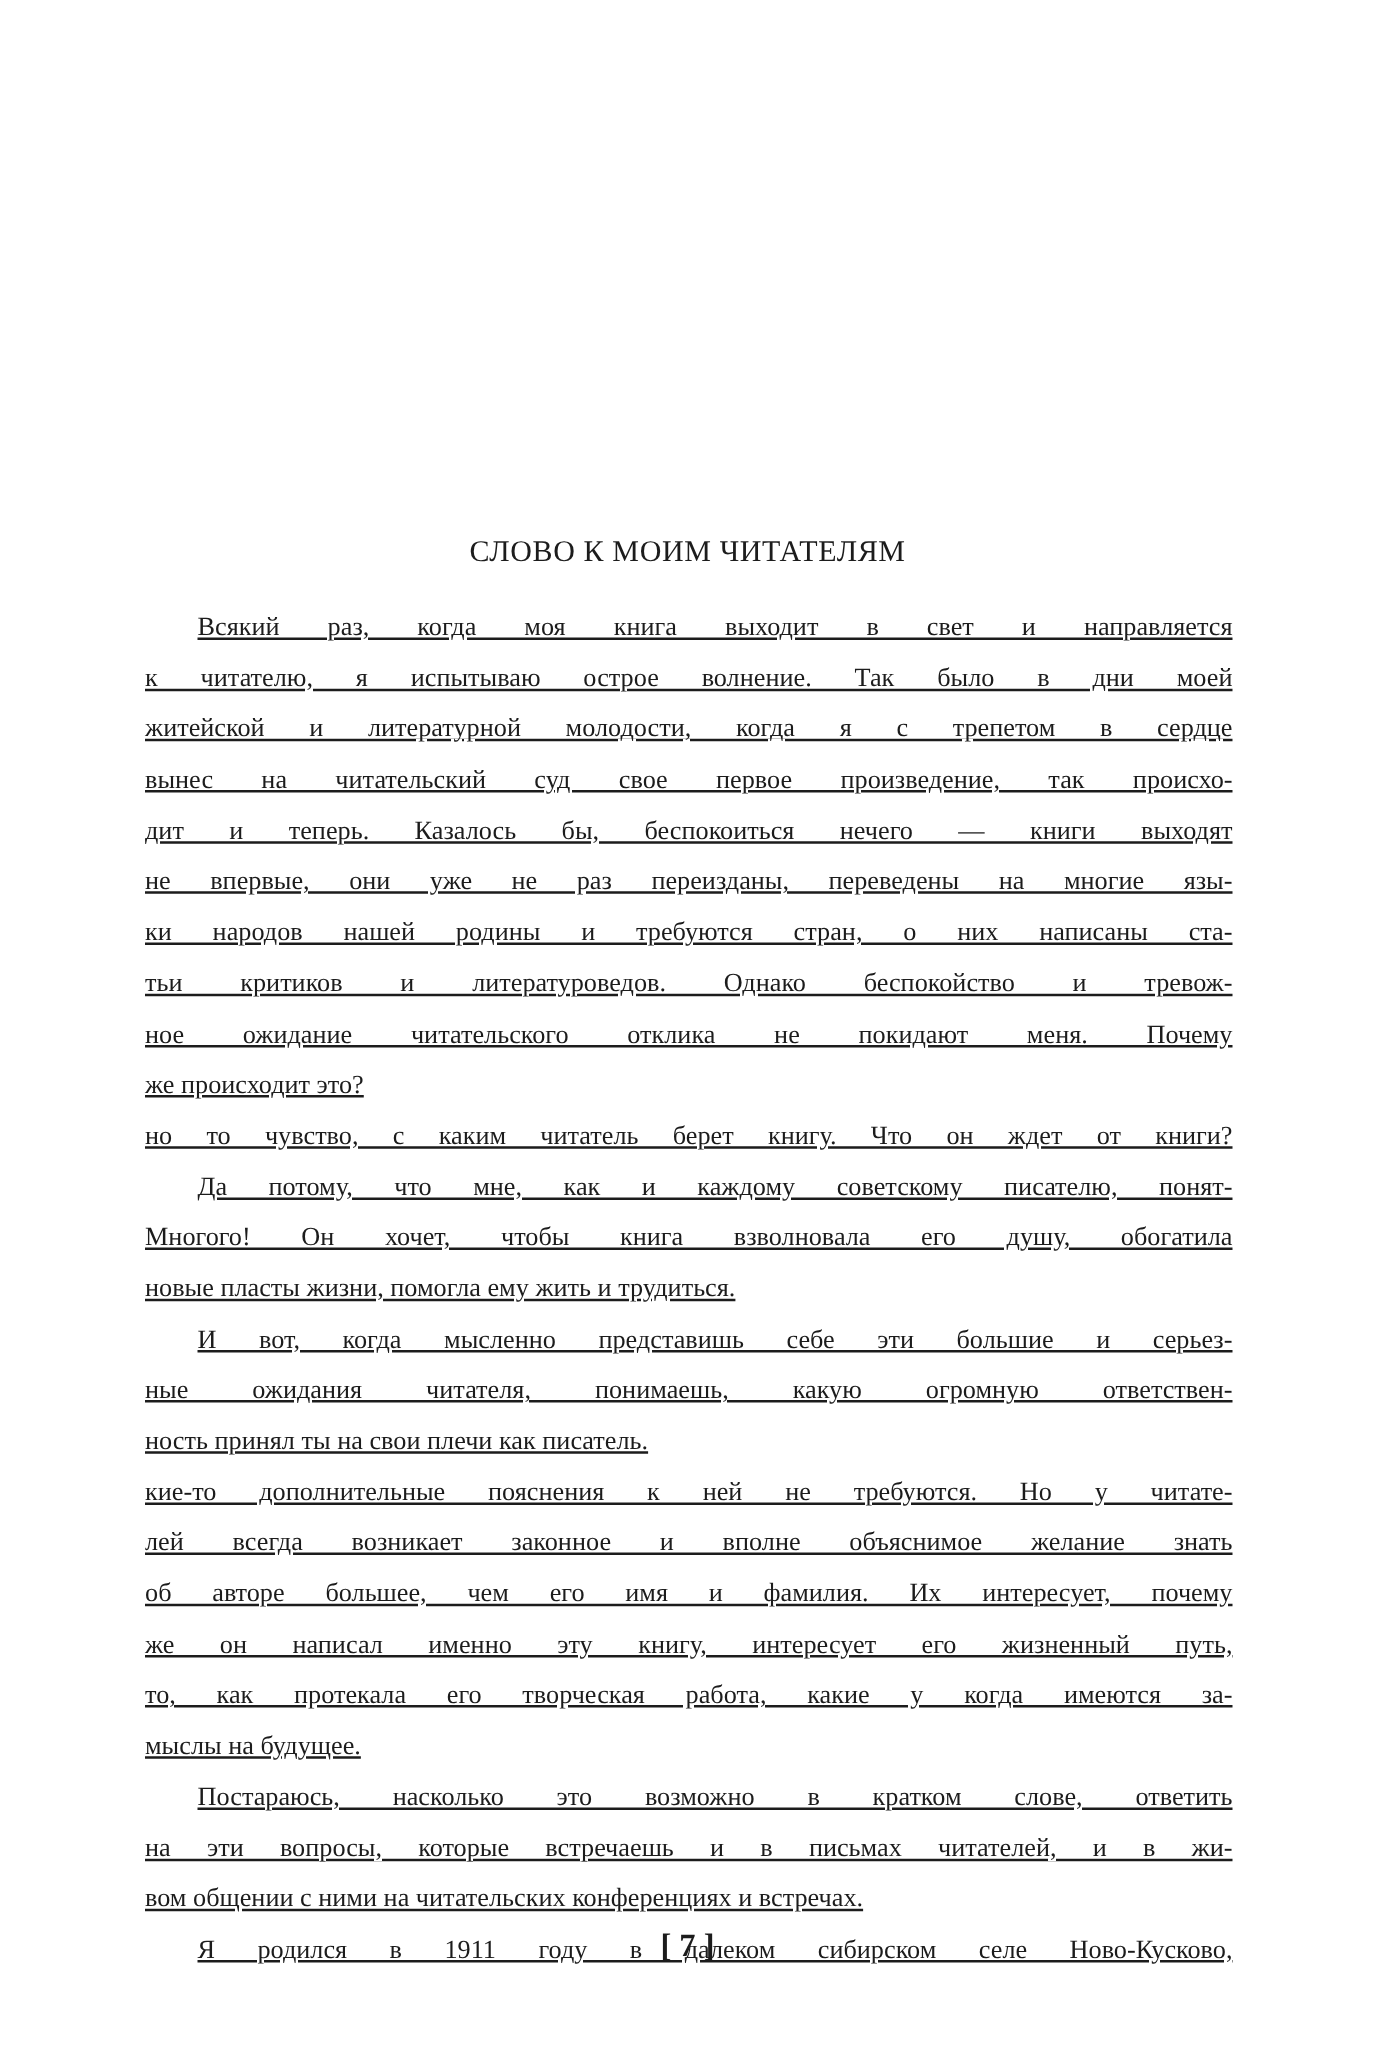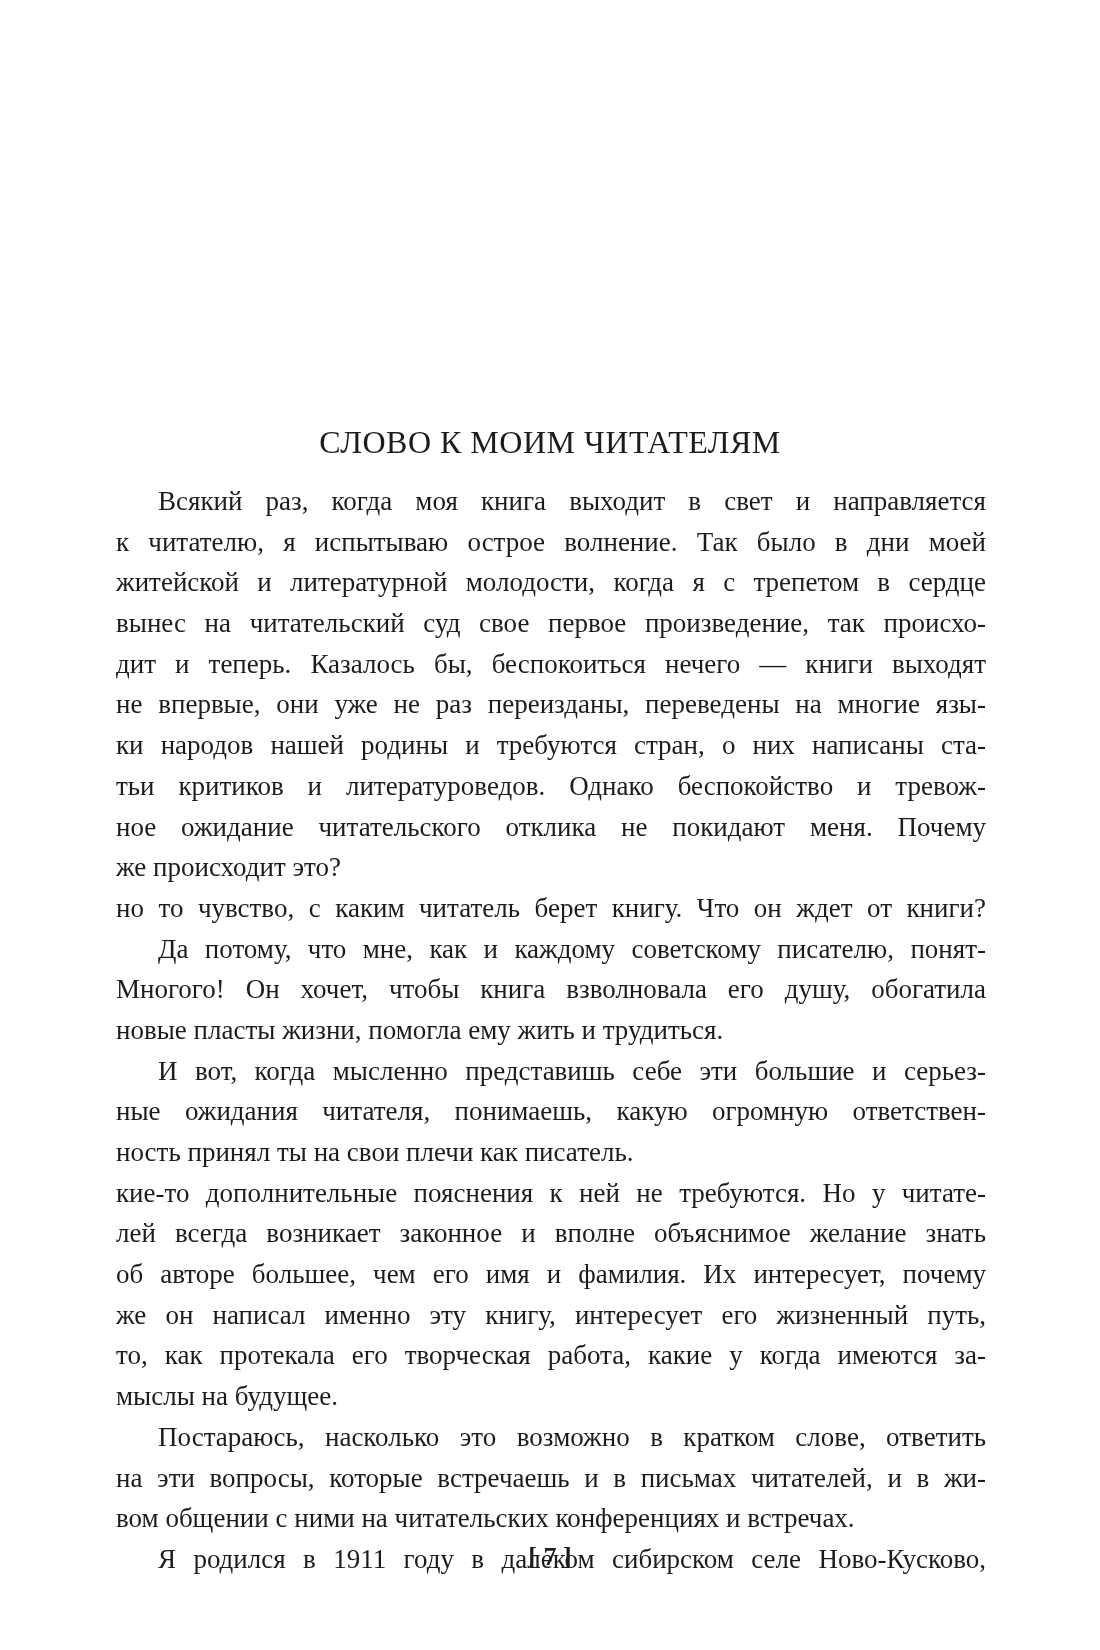--- a/index.html
+++ b/index.html
@@ -20,40 +20,41 @@
       left: 0; top: 0;
       width: 1100px;
       height: 1650px;
     }
     .title {
       position: absolute;
       top: 424px;
       left: 0;
       width: 1100px;
       text-align: center;
-      font-size: 32px;
+      font-size: 24px;
       letter-spacing: 0.5px;
       font-weight: normal;
       margin: 0;
       line-height: 36px;
     }
     .body-text {
       position: absolute;
       top: 481px;
       left: 116px;
       width: 870px;
     }
     .line {
       display: block;
       height: 40.7px;
       line-height: 40.7px;
-      font-size: 27px;
+      font-size: 21px;
       white-space: nowrap;
       text-align: justify;
       text-align-last: justify;
+      text-decoration: underline;
     }
     .line.last {
       text-align: right;
       text-align-last: left;
     }
     .line.indent {
       padding-left: 42px;
     }
     .page-number {
       position: absolute;

